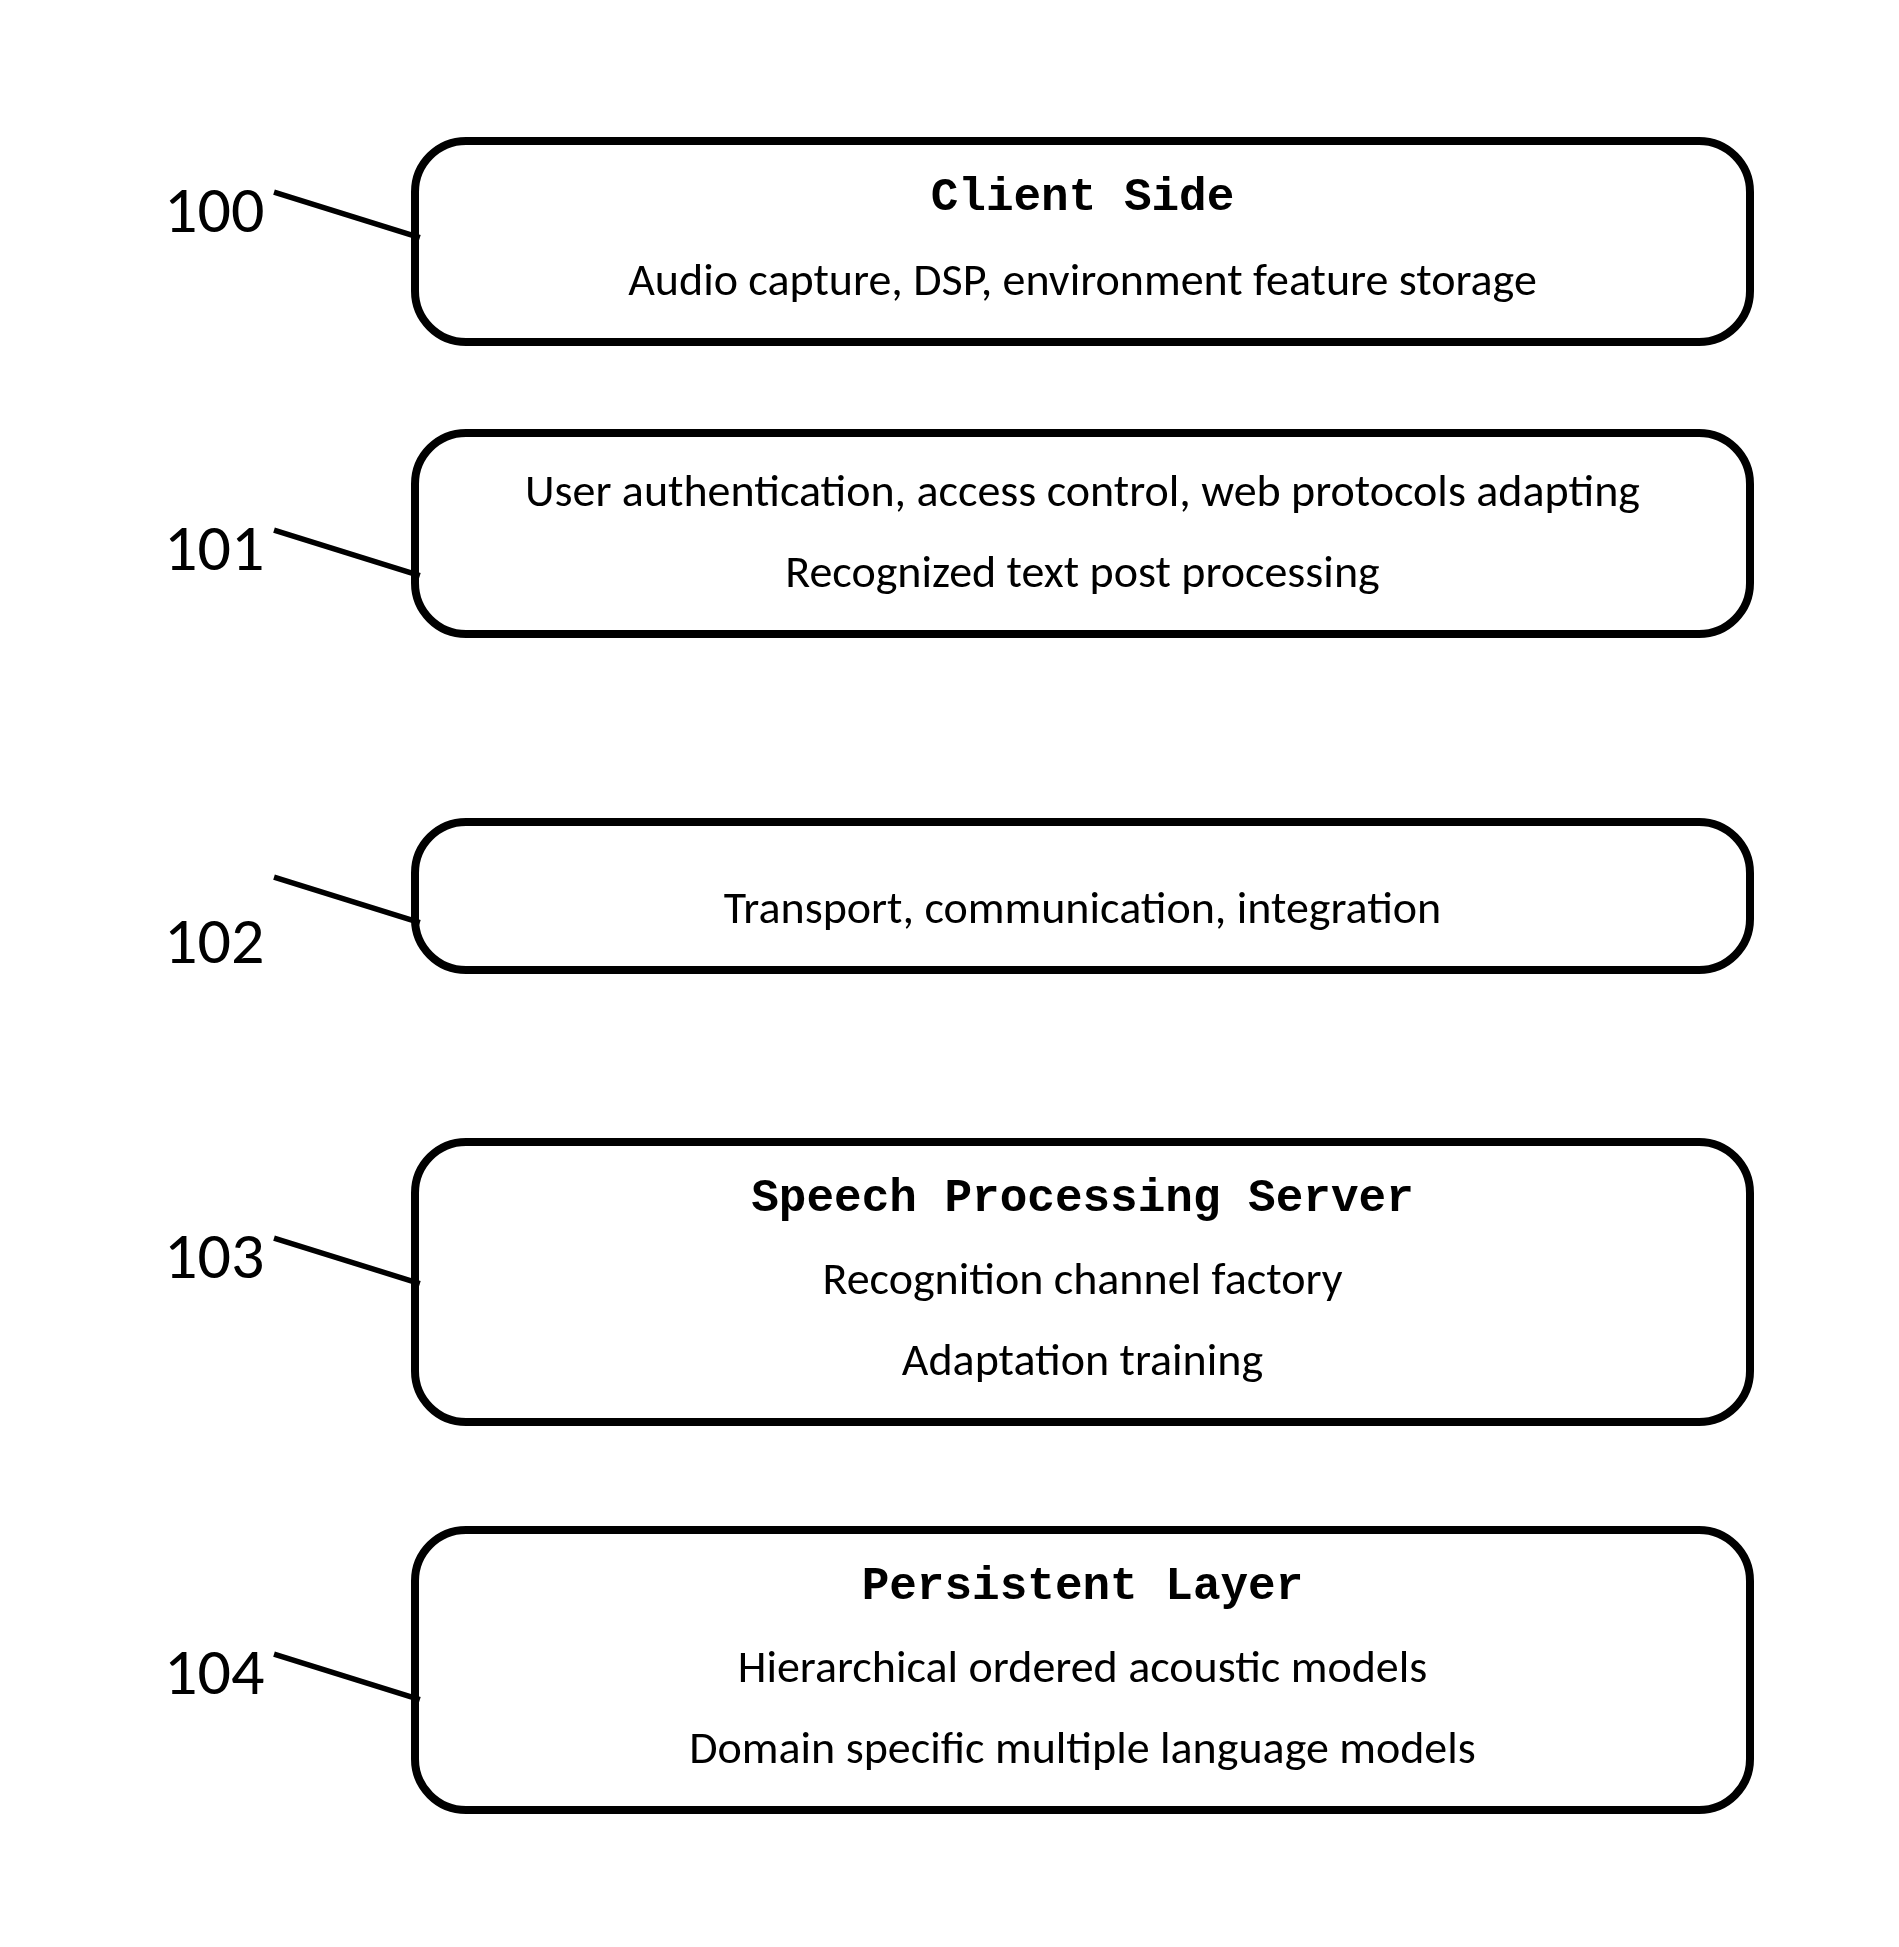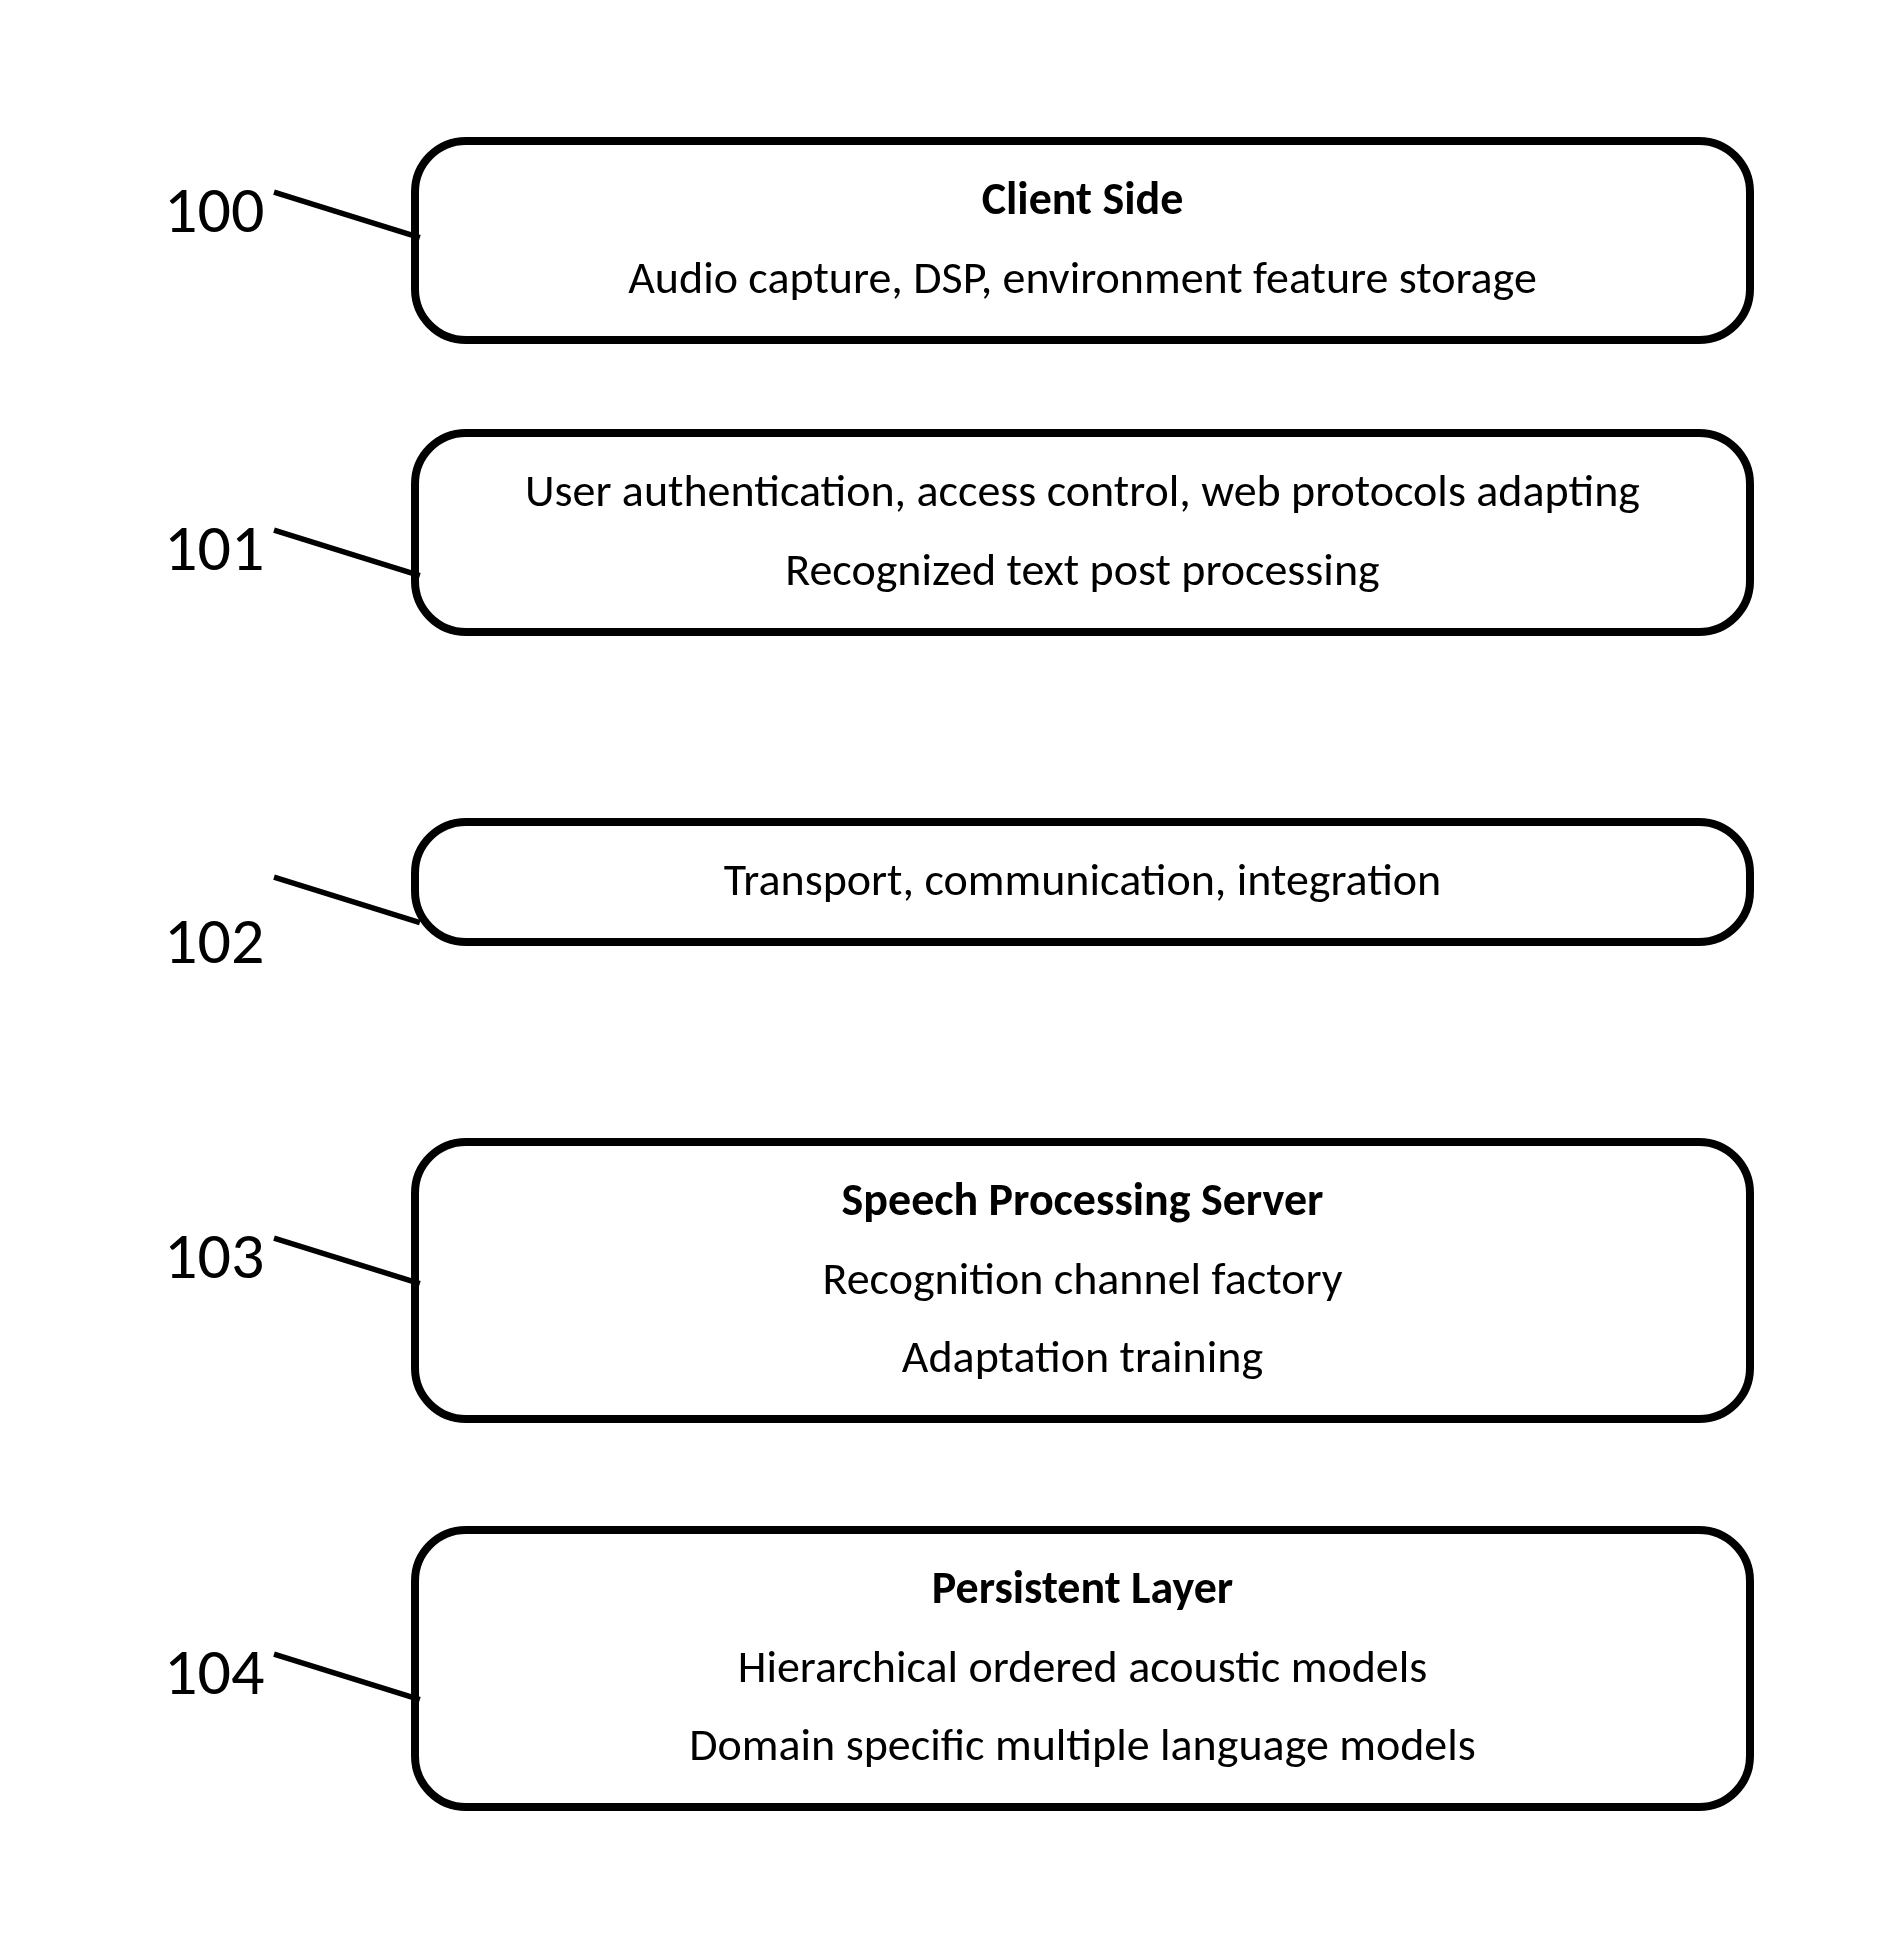--- a/index.html
+++ b/index.html
@@ -24,28 +24,29 @@
     border-radius: 55px;
     box-sizing: border-box;
     text-align: center;
     padding: 27.4px 37px 32px 37px;
   }
   .layer-title {
     font-weight: 700;
     font-size: 46px;
     line-height: 1.15;
     margin-bottom: 25.6px;
+    font-family: Liberation Mono, monospace;
   }
   .layer-line {
     font-weight: 400;
     font-size: 46px;
     line-height: 1.15;
     margin-bottom: 25.6px;
   }
-  .layer-line:last-child { margin-bottom: 0; }
+  .layer-line:last-child { margin-bottom: 0; margin-top: 28px; }
   .ref-label {
     position: absolute;
     font-size: 66px;
     font-weight: 400;
     left: 164px;
     width: 164px;
     text-align: left;
   }
   .lead-line {
     position: absolute;

